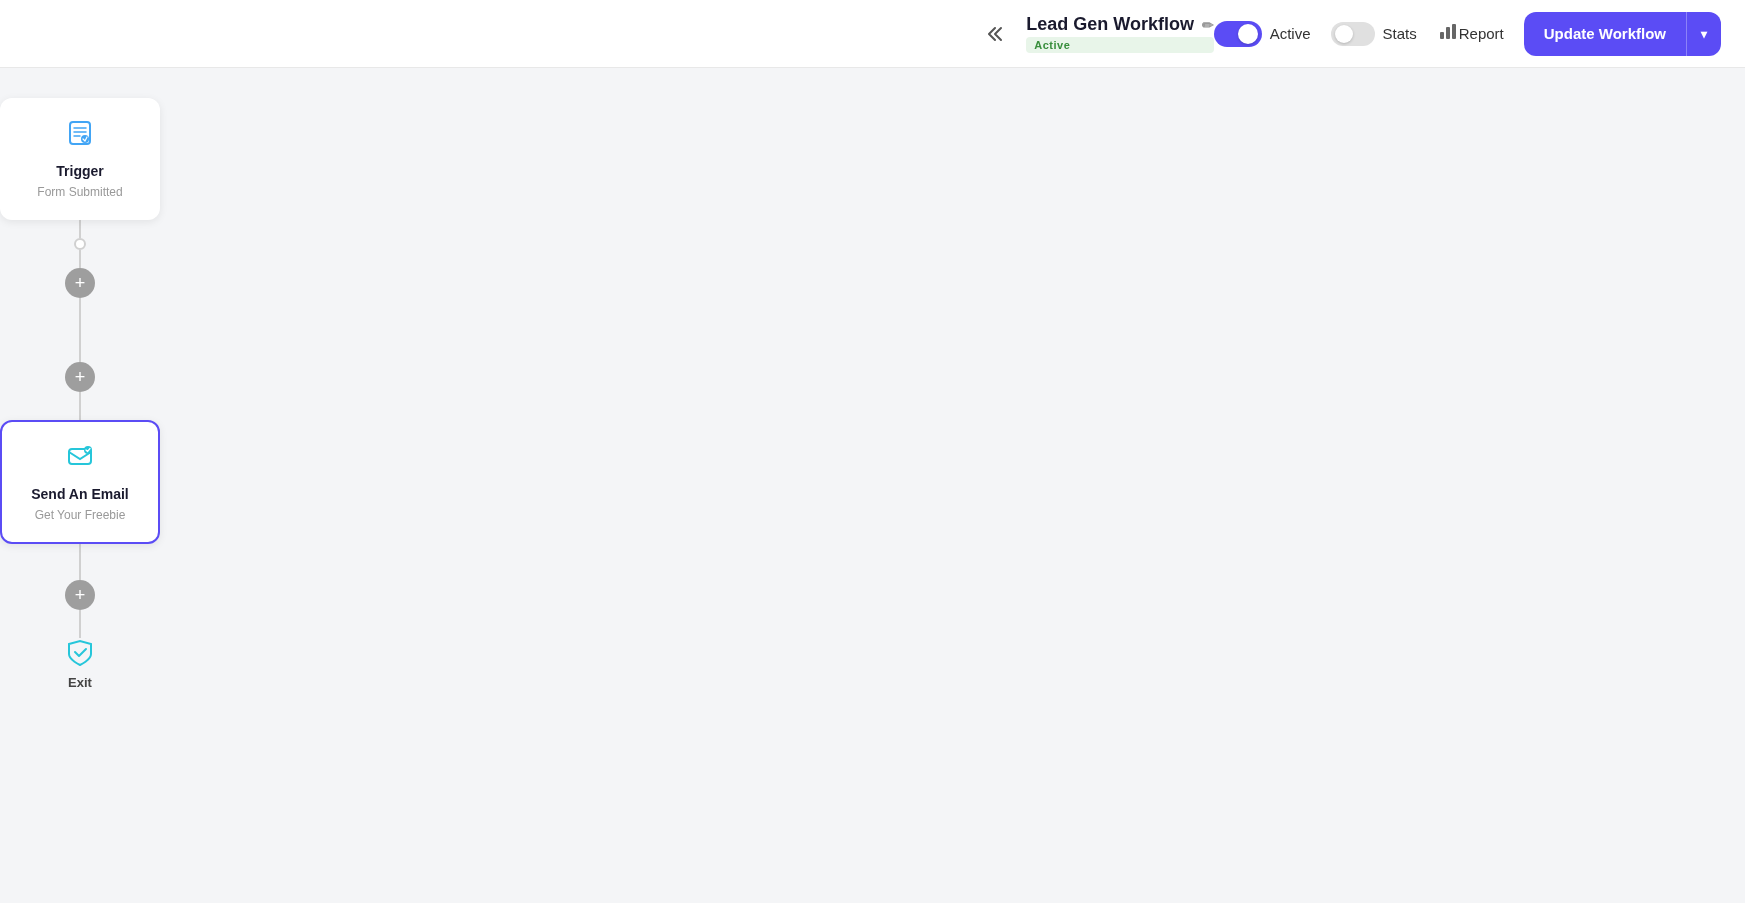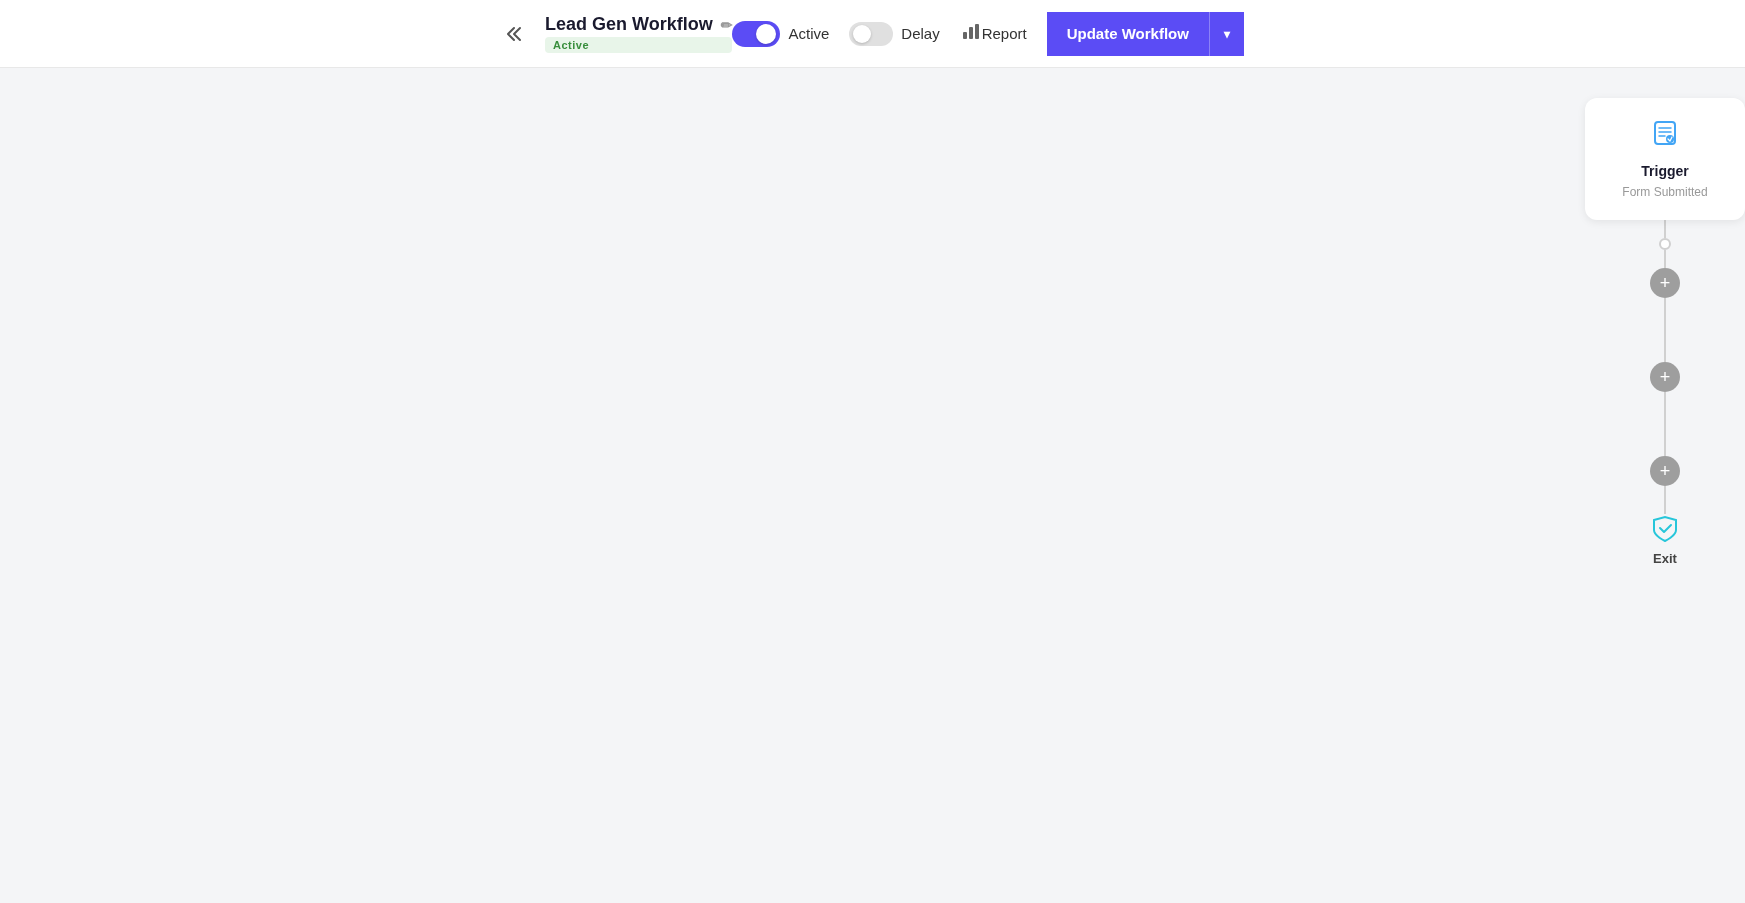--- a/index.html
+++ b/index.html
@@ -8,21 +8,21 @@
       background: #f4f5f7;
       width: 1745px;
       height: 903px;
       overflow: hidden;
     }
 
     
     .header {
       display: flex;
       align-items: center;
-      justify-content: center;
+      justify-content: flex-end;
       background: #ffffff;
       border-bottom: 1px solid #e8e8e8;
       padding: 0 24px;
       height: 68px;
       position: relative;
       z-index: 10;
     }
     .header-left {
       display: flex;
       align-items: center;
@@ -144,21 +144,21 @@
       font-weight: 500;
       color: #333;
     }
     .update-btn {
       display: flex;
       align-items: center;
       gap: 0;
       background: #5b4cf5;
       color: #fff;
       border: none;
-      border-radius: 0;
+      border-radius: 12px;
       font-size: 15px;
       font-weight: 600;
       cursor: pointer;
       overflow: hidden;
     }
     .update-btn-main {
       padding: 12px 20px;
     }
     .update-btn-divider {
       width: 1px;
@@ -172,21 +172,21 @@
 
     
     .canvas {
       width: 100%;
       height: calc(903px - 68px);
       background: #f4f5f7;
       position: relative;
       overflow: hidden;
       display: flex;
       align-items: flex-start;
-      justify-content: flex-end;
+      justify-content: flex-start;
     }
 
     
     .workflow {
       display: flex;
       flex-direction: column;
       align-items: center;
       padding-top: 30px;
     }
 
@@ -305,21 +305,21 @@
   </div>
 
   <div class="header-right">
     <div class="toggle-wrap">
       <div class="toggle-switch"></div>
       <span class="toggle-label">Active</span>
     </div>
 
     <div class="stats-wrap">
       <div class="stats-toggle"></div>
-      <span class="stats-label">Delay</span>
+      <span class="stats-label">Stats</span>
     </div>
 
     <div class="report-wrap">
       <span class="report-icon">
         <svg width="22" height="22" viewBox="0 0 22 22" fill="none">
           <rect x="3" y="12" width="4" height="7" rx="1" fill="#666"></rect>
           <rect x="9" y="7" width="4" height="12" rx="1" fill="#666"></rect>
           <rect x="15" y="4" width="4" height="15" rx="1" fill="#666"></rect>
         </svg>
       </span>
@@ -361,20 +361,32 @@
     </div>
 
 
     <div class="connector">
       <div class="line line-short"></div>
       <div class="line line-short"></div>
       <div class="add-btn">+</div>
       <div class="line line-medium"></div>
     </div>
 
+    <div class="node-card selected">
+      <div class="node-icon icon-email">
+        <svg width="28" height="28" viewBox="0 0 28 28" fill="none">
+          <rect x="3" y="7" width="22" height="15" rx="3" stroke="#26c6da" stroke-width="2" fill="none"></rect>
+          <path d="M3 10L14 17L25 10" stroke="#26c6da" stroke-width="2" stroke-linecap="round"></path>
+          <circle cx="22" cy="8" r="4" fill="#26c6da"></circle>
+          <path d="M20 8L21.5 9.5L24 6.5" stroke="white" stroke-width="1.2" stroke-linecap="round" stroke-linejoin="round"></path>
+        </svg>
+      </div>
+      <span class="node-title">Send An Email</span>
+      <span class="node-subtitle">Get Your Freebie</span>
+    </div>
 
     <div class="connector">
       <div class="line line-short"></div>
       <div class="line line-short"></div>
       <div class="add-btn">+</div>
       <div class="line line-medium"></div>
     </div>
 
     <div class="exit-node">
       <div class="exit-icon">

